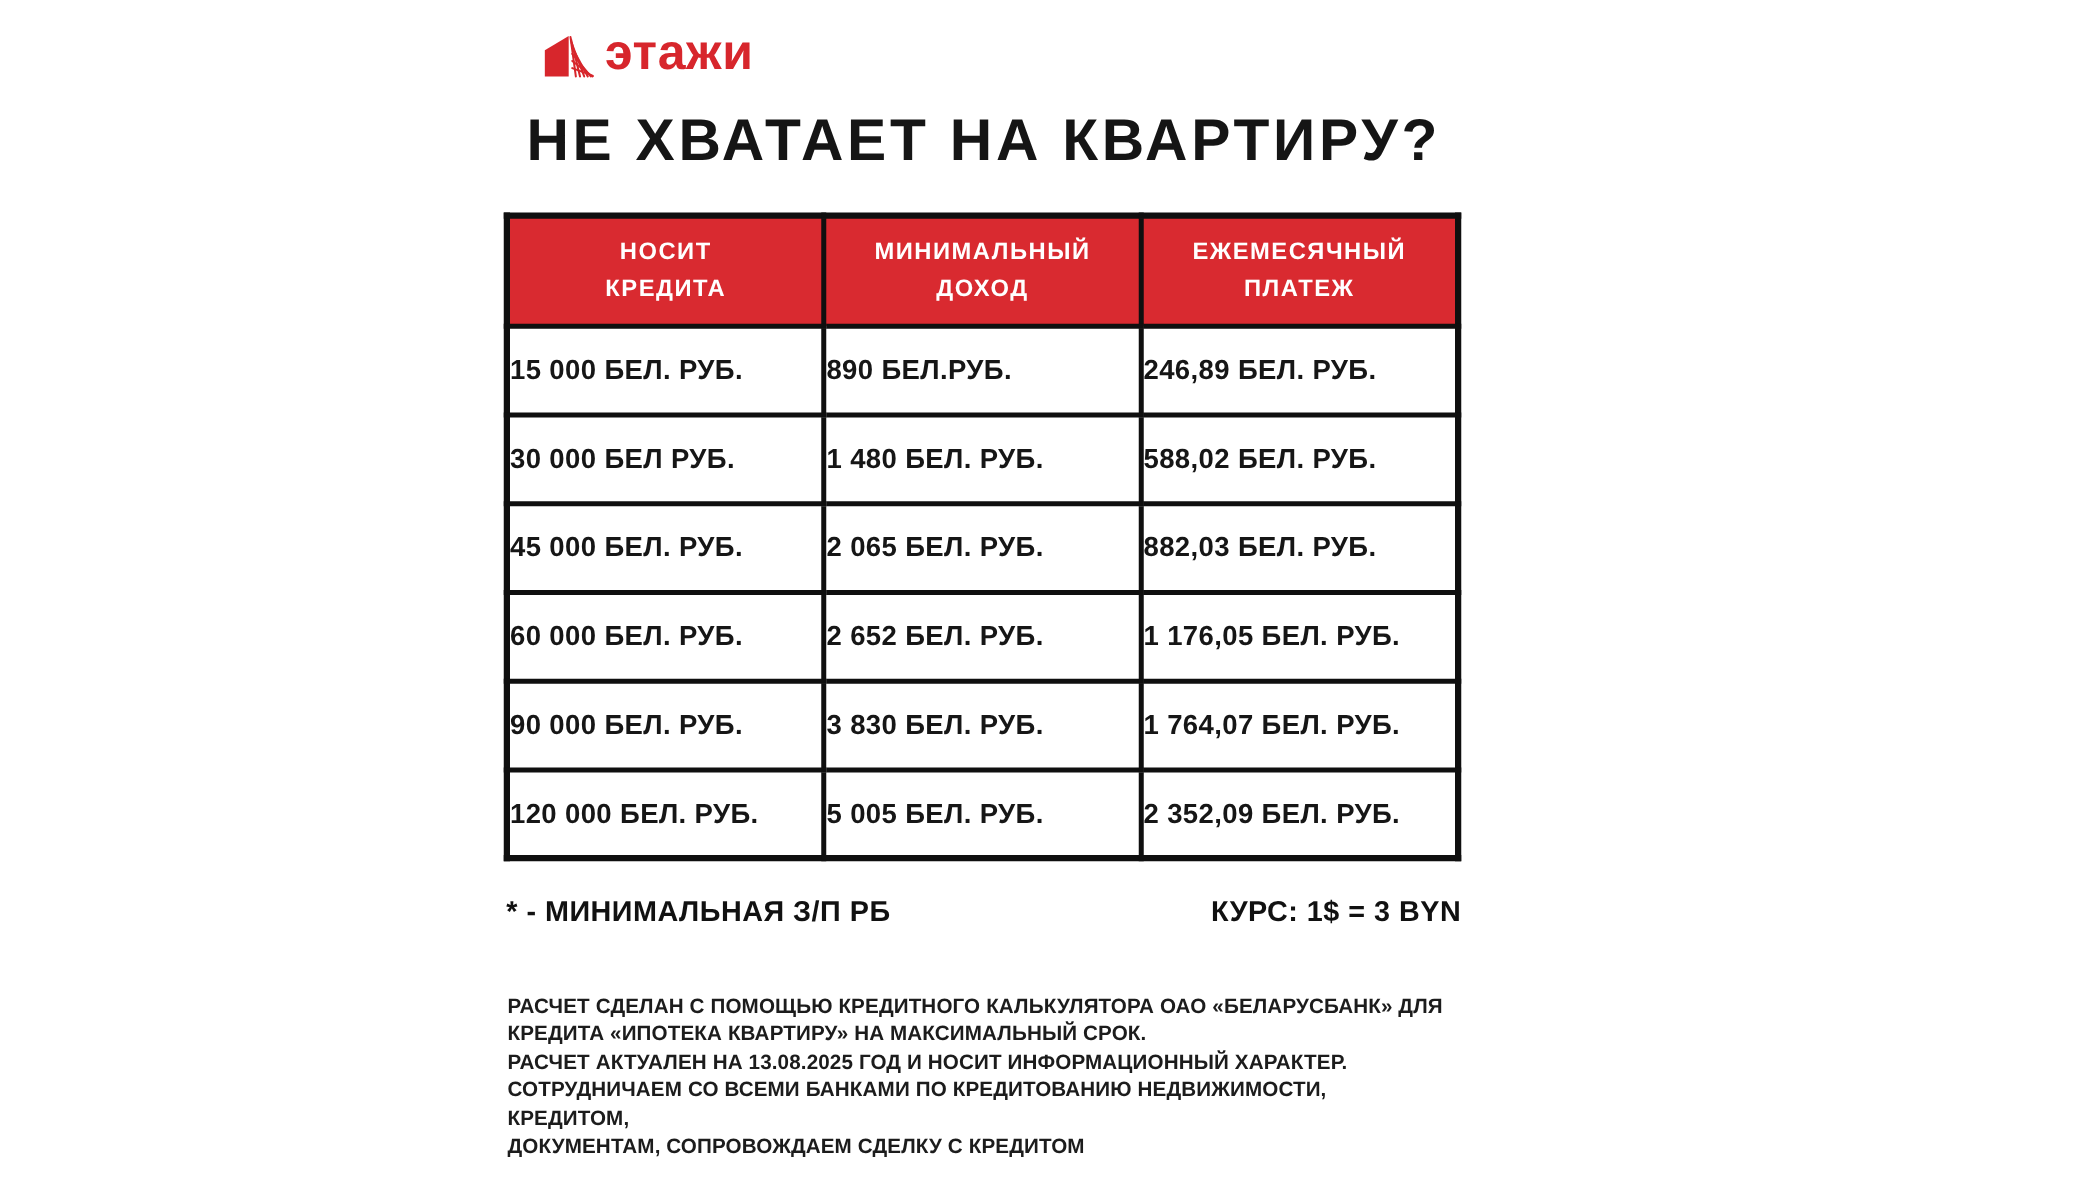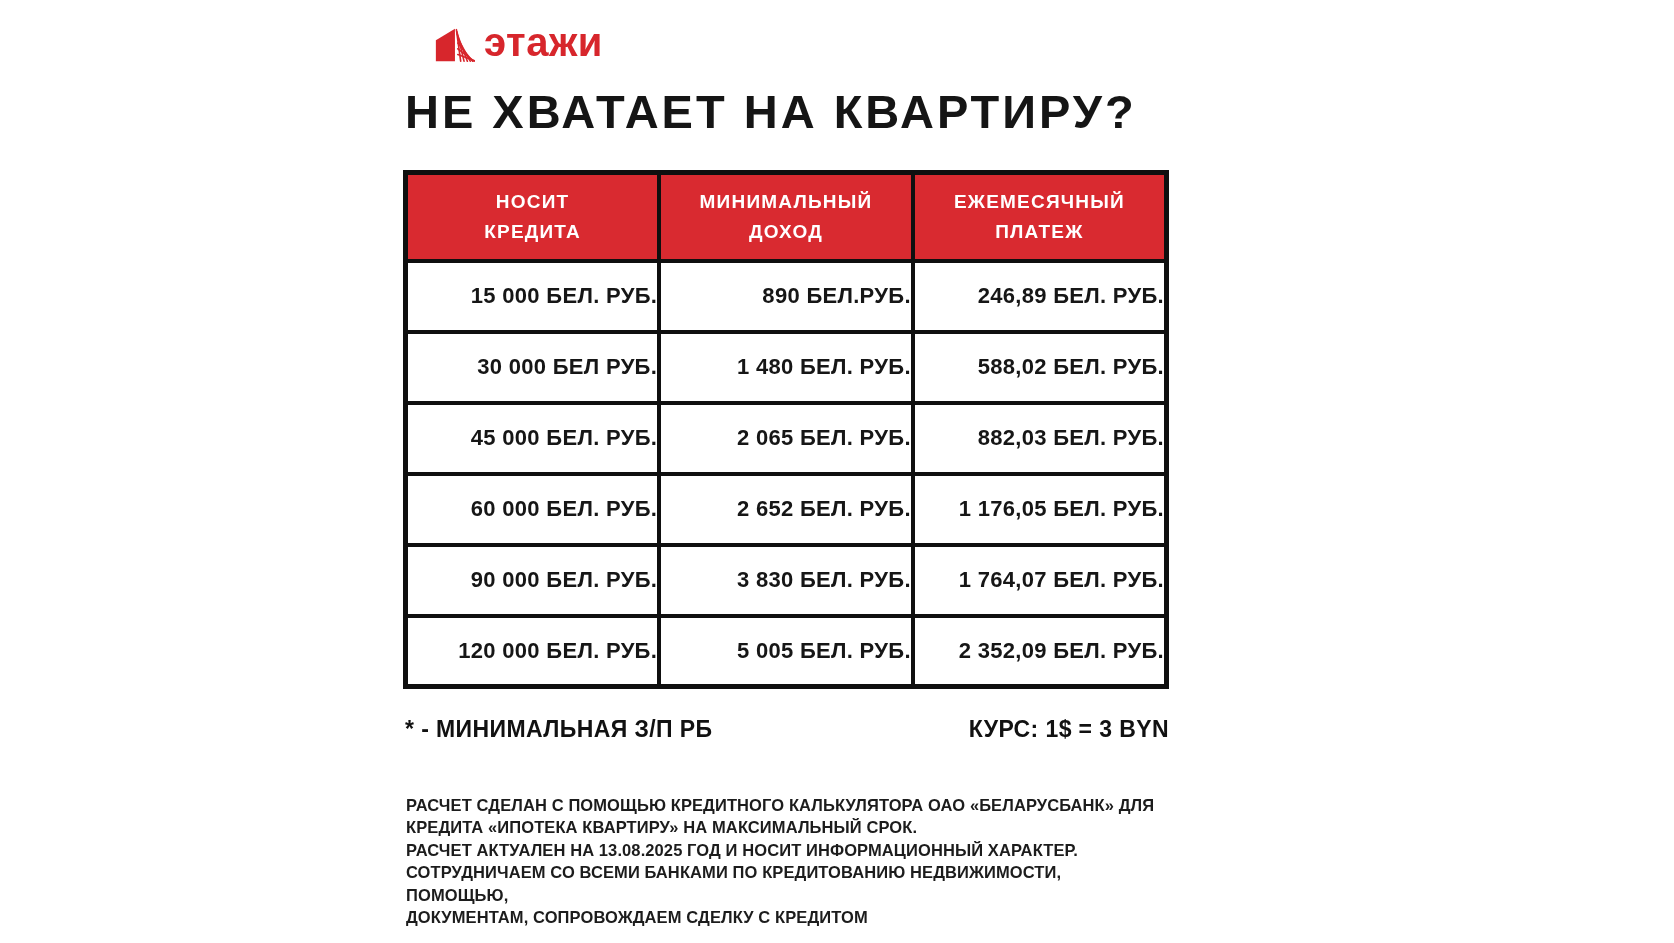--- a/index.html
+++ b/index.html
@@ -32,20 +32,21 @@
     padding-bottom: 4px;
   }
 
   .title {
     position: absolute; top: 84px; left: 2px; width: 764px;
     color: #151515;
     font-size: 47px;
     font-weight: 800;
     letter-spacing: 3px;
     white-space: nowrap;
+    text-align: center;
   }
 
   table.credit {
     position: absolute; top: 170px; left: 0;
     width: 766px;
     border-collapse: collapse;
     table-layout: fixed;
   }
   table.credit, table.credit th, table.credit td {
     border: 4px solid var(--border);
@@ -63,21 +64,21 @@
     text-align: center;
     vertical-align: middle;
   }
   table.credit td {
     background: #ffffff;
     color: var(--ink);
     height: 71px;
     font-size: 22px;
     font-weight: 700;
     letter-spacing: 0.3px;
-    text-align: right;
+    text-align: left;
     vertical-align: middle;
   }
 
   .footnote-row {
     position: absolute; top: 716px; left: 2px; width: 764px;
     display: flex; justify-content: space-between; align-items: baseline;
     color: #111111;
     font-size: 23px;
     font-weight: 700;
     letter-spacing: 0.4px;
@@ -167,18 +168,18 @@
     <div class="footnote-row">
       <span>* - МИНИМАЛЬНАЯ З/П РБ</span>
       <span>КУРС: 1$ = 3 BYN</span>
     </div>
 
     <div class="disclaimer">
         <div>РАСЧЕТ СДЕЛАН С ПОМОЩЬЮ КРЕДИТНОГО КАЛЬКУЛЯТОРА ОАО «БЕЛАРУСБАНК» ДЛЯ</div>
         <div>КРЕДИТА «ИПОТЕКА КВАРТИРУ» НА МАКСИМАЛЬНЫЙ СРОК.</div>
         <div>РАСЧЕТ АКТУАЛЕН НА 13.08.2025 ГОД И НОСИТ ИНФОРМАЦИОННЫЙ ХАРАКТЕР.</div>
         <div>СОТРУДНИЧАЕМ СО ВСЕМИ БАНКАМИ ПО КРЕДИТОВАНИЮ НЕДВИЖИМОСТИ,</div>
-        <div>ПОМОЩЬЮ,</div>
+        <div>КРЕДИТОМ,</div>
         <div>ДОКУМЕНТАМ, СОПРОВОЖДАЕМ СДЕЛКУ С КРЕДИТОМ</div>
       </div>
 
   </div>
 </div>
 
 </body></html>

